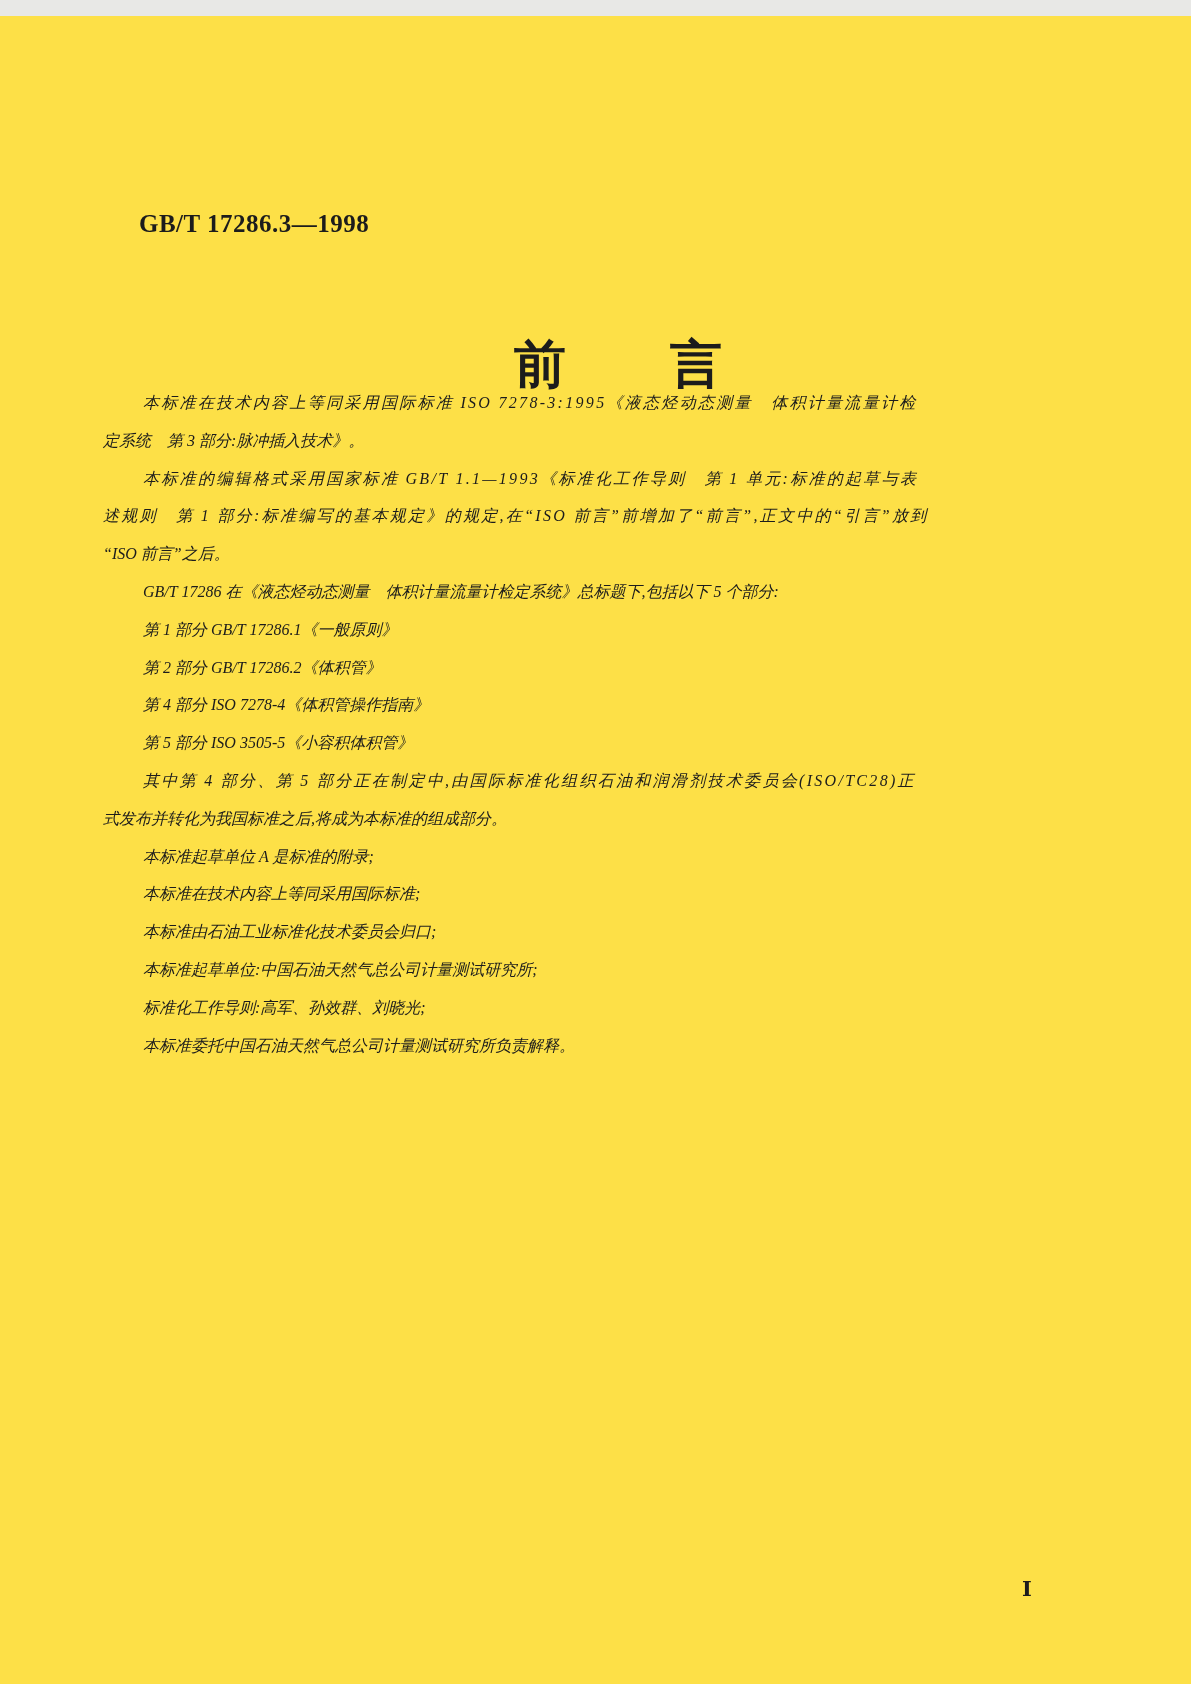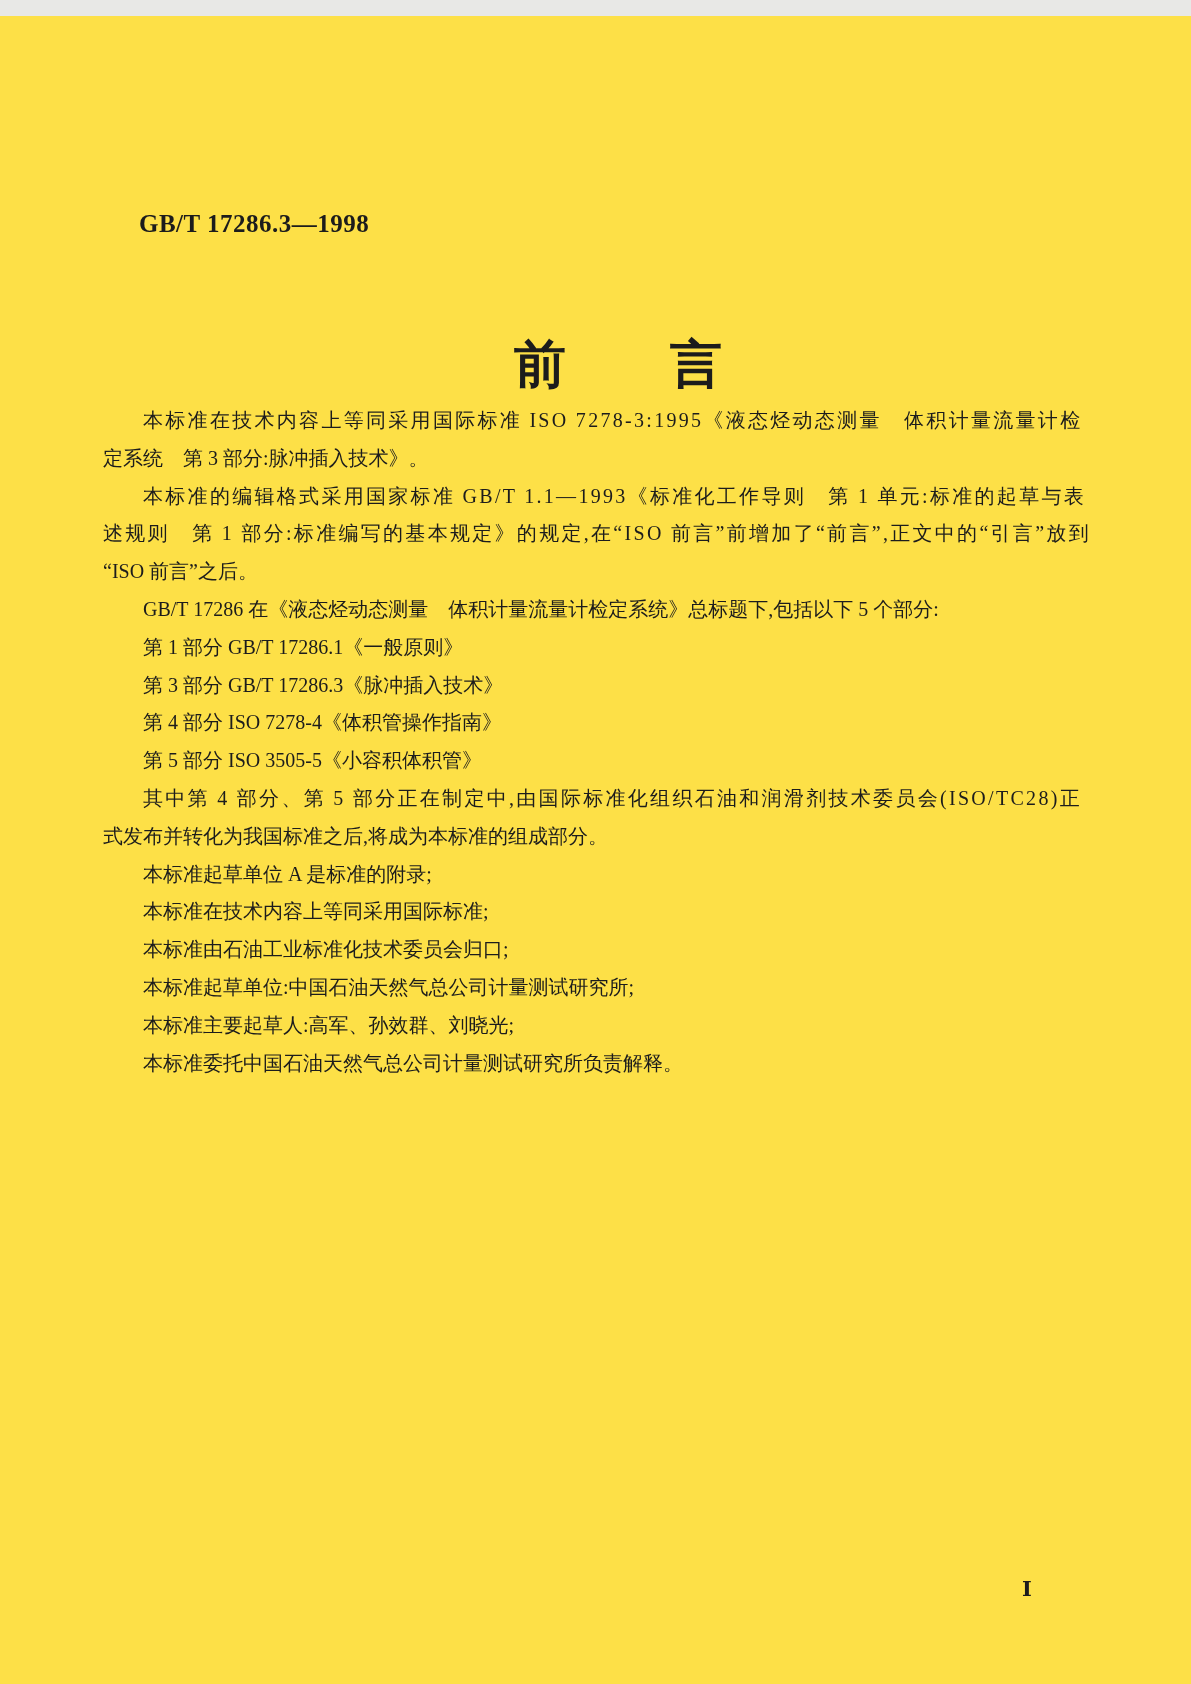--- a/index.html
+++ b/index.html
@@ -33,24 +33,25 @@
     right: 0;
     top: 314px;
     text-align: center;
     font-size: 52px;
     font-weight: bold;
     white-space: pre;
   }
   .body-text {
     position: absolute;
     left: 103px;
-    top: 386px;
+    top: 368px;
     width: 992px;
-    font-size: 20px;
+    font-size: 16px;
     line-height: 37.8px;
+    font-style: italic;
   }
   .line {
     white-space: nowrap;
   }
   .line.indent {
     padding-left: 40px;
   }
   .line.full {
     letter-spacing: 2.3px;
   }
@@ -72,28 +73,28 @@
   <div class="doc-title">前　　言</div>
 
   <div class="body-text">
       <div class="line indent full">本标准在技术内容上等同采用国际标准 ISO 7278-3:1995《液态烃动态测量　体积计量流量计检</div>
       <div class="line">定系统　第 3 部分:脉冲插入技术》。</div>
       <div class="line indent full">本标准的编辑格式采用国家标准 GB/T 1.1—1993《标准化工作导则　第 1 单元:标准的起草与表</div>
       <div class="line full">述规则　第 1 部分:标准编写的基本规定》的规定,在“ISO 前言”前增加了“前言”,正文中的“引言”放到</div>
       <div class="line">“ISO 前言”之后。</div>
       <div class="line indent">GB/T 17286 在《液态烃动态测量　体积计量流量计检定系统》总标题下,包括以下 5 个部分:</div>
       <div class="line indent">第 1 部分 GB/T 17286.1《一般原则》</div>
-      <div class="line indent">第 3 部分 GB/T 17286.3《脉冲插入技术》</div>
+      <div class="line indent">第 2 部分 GB/T 17286.2《体积管》</div>
       <div class="line indent">第 4 部分 ISO 7278-4《体积管操作指南》</div>
       <div class="line indent">第 5 部分 ISO 3505-5《小容积体积管》</div>
       <div class="line indent full">其中第 4 部分、第 5 部分正在制定中,由国际标准化组织石油和润滑剂技术委员会(ISO/TC28)正</div>
       <div class="line">式发布并转化为我国标准之后,将成为本标准的组成部分。</div>
       <div class="line indent">本标准起草单位 A 是标准的附录;</div>
       <div class="line indent">本标准在技术内容上等同采用国际标准;</div>
       <div class="line indent">本标准由石油工业标准化技术委员会归口;</div>
       <div class="line indent">本标准起草单位:中国石油天然气总公司计量测试研究所;</div>
-      <div class="line indent">本标准主要起草人:高军、孙效群、刘晓光;</div>
+      <div class="line indent">标准化工作导则:高军、孙效群、刘晓光;</div>
       <div class="line indent">本标准委托中国石油天然气总公司计量测试研究所负责解释。</div>
     </div>
 
   <div class="page-number">Ⅰ</div>
 
 </div>
 
 </body></html>

